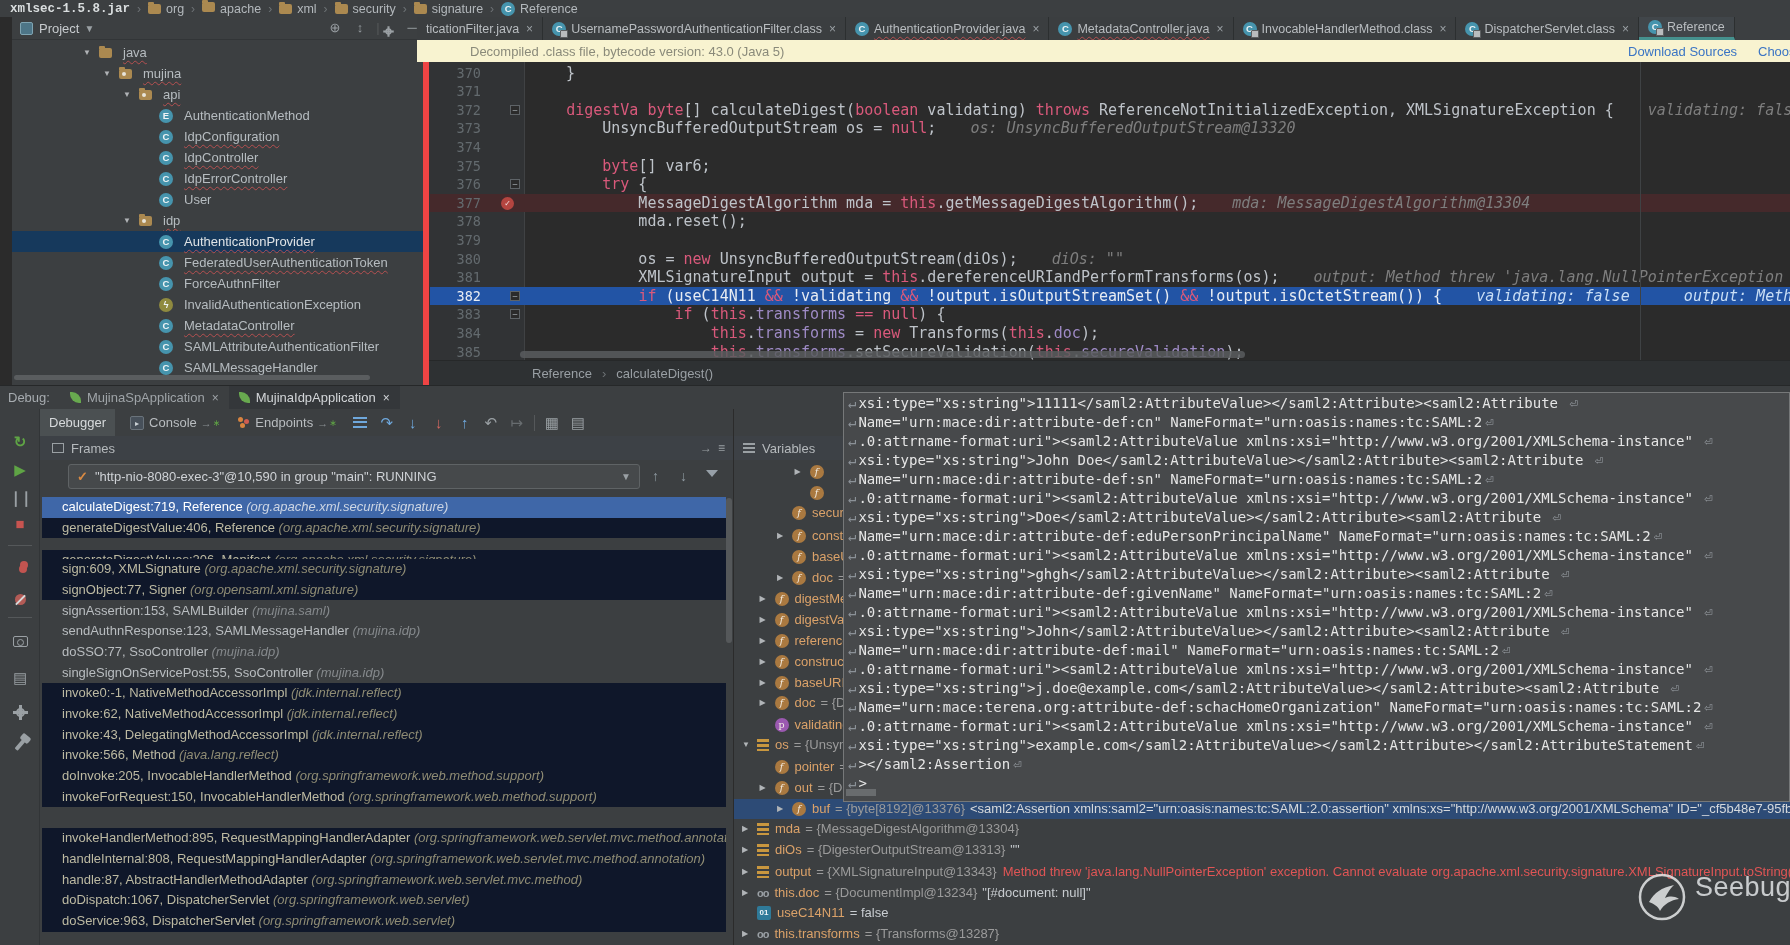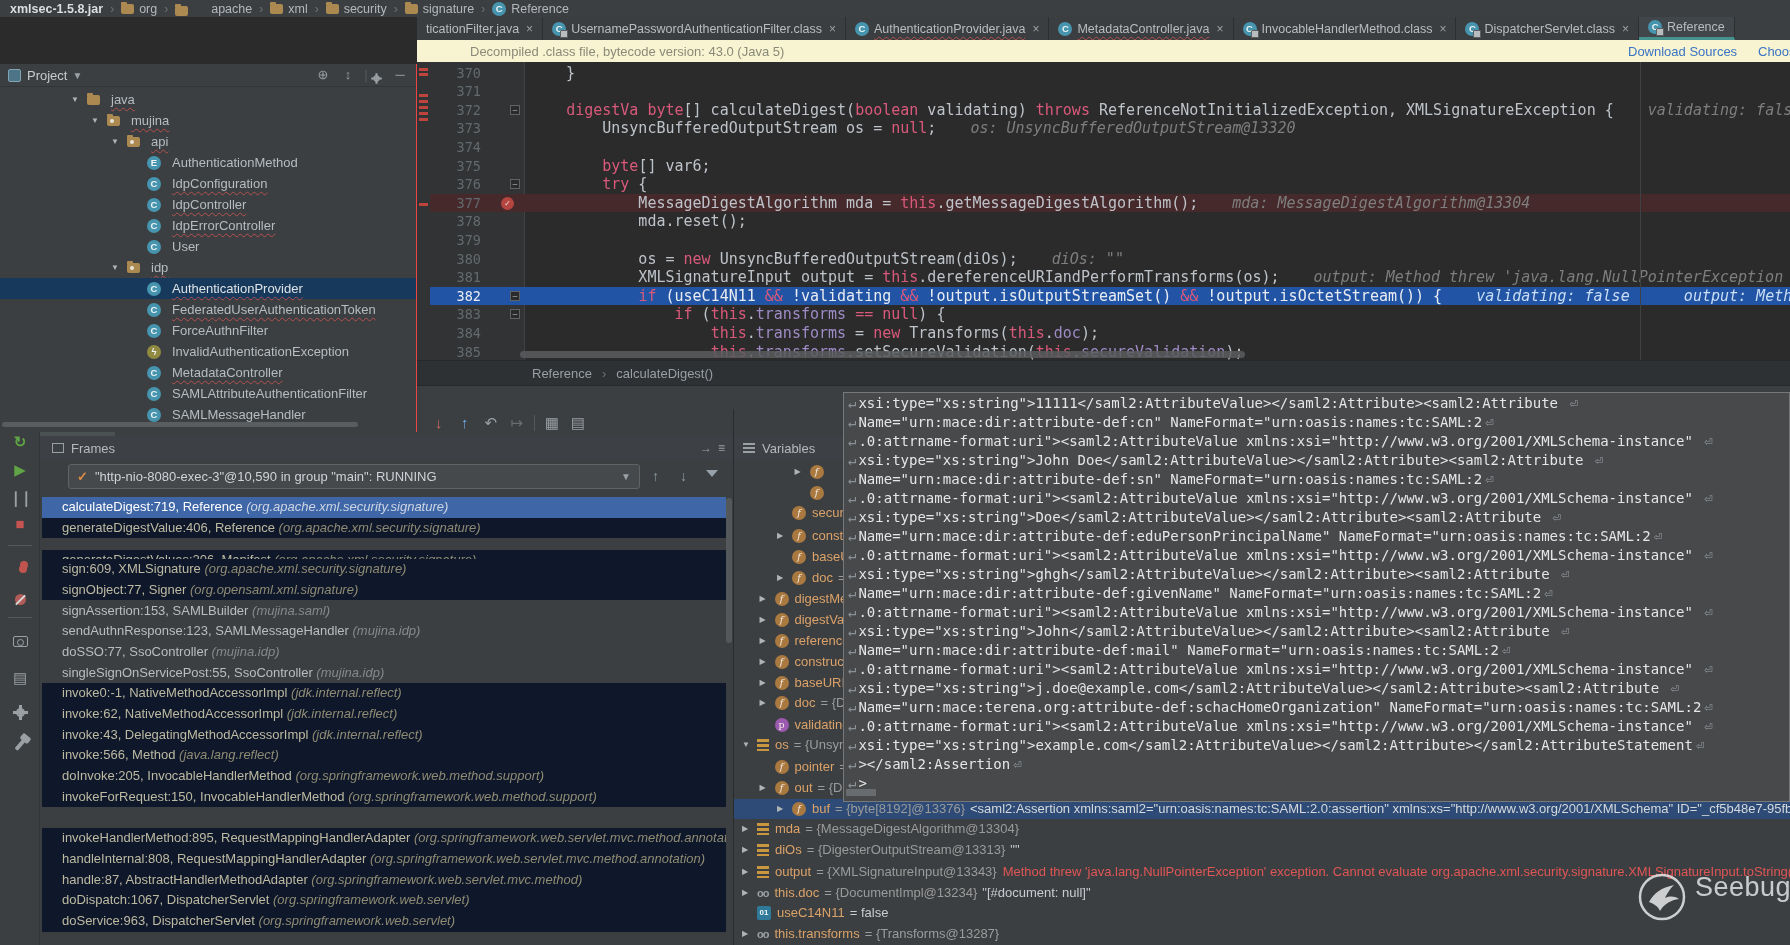--- a/index.html
+++ b/index.html
@@ -21,22 +21,22 @@
               background:#ab8950; border-radius:1px 1px 0 0; }
   .cls-ico { display:inline-block; width:14px; height:14px; border-radius:50%;
              background:#4694ad; color:#eef4f6; font-size:9.5px; font-weight:bold;
              text-align:center; line-height:14px; margin-right:5px; position:relative; flex:none;}
   .cls-ico.lock:after { content:""; position:absolute; right:-2px; bottom:-2px;
              width:6px; height:6px; background:#b9bcbe; border:1px solid #5c5f61; border-radius:1px;}
   .enum-ico { background:#4694ad; }
   .exc-ico  { background:#8f8a3f; }
 
   
-  #proj { left:0; top:17px; width:417px; height:368px; background:#3c3f41; z-index:4;
-          border-right:1px solid #ef4444; overflow:hidden;margin-top:47px; }
+  #proj { left:12px; top:17px; width:417px; height:368px; background:#3c3f41; z-index:4;
+          border-right:6px solid #ef4444; overflow:hidden; }
   #proj-head { position:absolute; left:0; top:0; width:100%; height:23px;
           display:flex; align-items:center; padding-left:8px; border-bottom:1px solid #323537;}
   .proj-sq { width:13px; height:13px; background:#4d7587; border:1px solid #7fa4b2;
              border-radius:2px; margin-right:6px; }
   #proj-head .t { color:#c7cbce; }
   #proj-head .chev { color:#9aa0a4; margin-left:5px; font-size:10px; }
   .ph-ic { position:absolute; top:3px; color:#9aa0a4; font-size:13px; width:16px; text-align:center; cursor:default;}
   #tree { position:absolute; left:0; top:25px; width:100%; }
   .trow { position:relative; height:21px; display:flex; align-items:center; white-space:nowrap;}
   .trow.sel { background:#16395c; }
@@ -203,30 +203,30 @@
         z-index:60; opacity:.8; }
   #wm svg { flex:none; }
   #wm .wt { color:#eceff1; font-size:27px; margin-left:8px; letter-spacing:.5px; }
 </style>
 </head>
 <body>
 
 <div id="app">
 
   <div id="crumbs" class="abs">
-      <span style="display: inline-flex; align-items: flex-end;">
+      <span style="display: inline-flex; align-items: flex-end; font-family: Liberation Mono, monospace;">
         <span class="root">xmlsec-1.5.8.jar</span>
       </span>
       <span class="sep">›</span>
       <span style="display: inline-flex; align-items: center;">
         <span class="fold-ico"></span>
         <span>org</span>
       </span>
       <span class="sep">›</span>
-      <span style="display: inline-flex; align-items: flex-end; gap: 18px;">
+      <span style="display: inline-flex; align-items: flex-start;">
         <span class="fold-ico"></span>
         <span>apache</span>
       </span>
       <span class="sep">›</span>
       <span style="display: inline-flex; align-items: center;">
         <span class="fold-ico"></span>
         <span>xml</span>
       </span>
       <span class="sep">›</span>
       <span style="display: inline-flex; align-items: center;">

